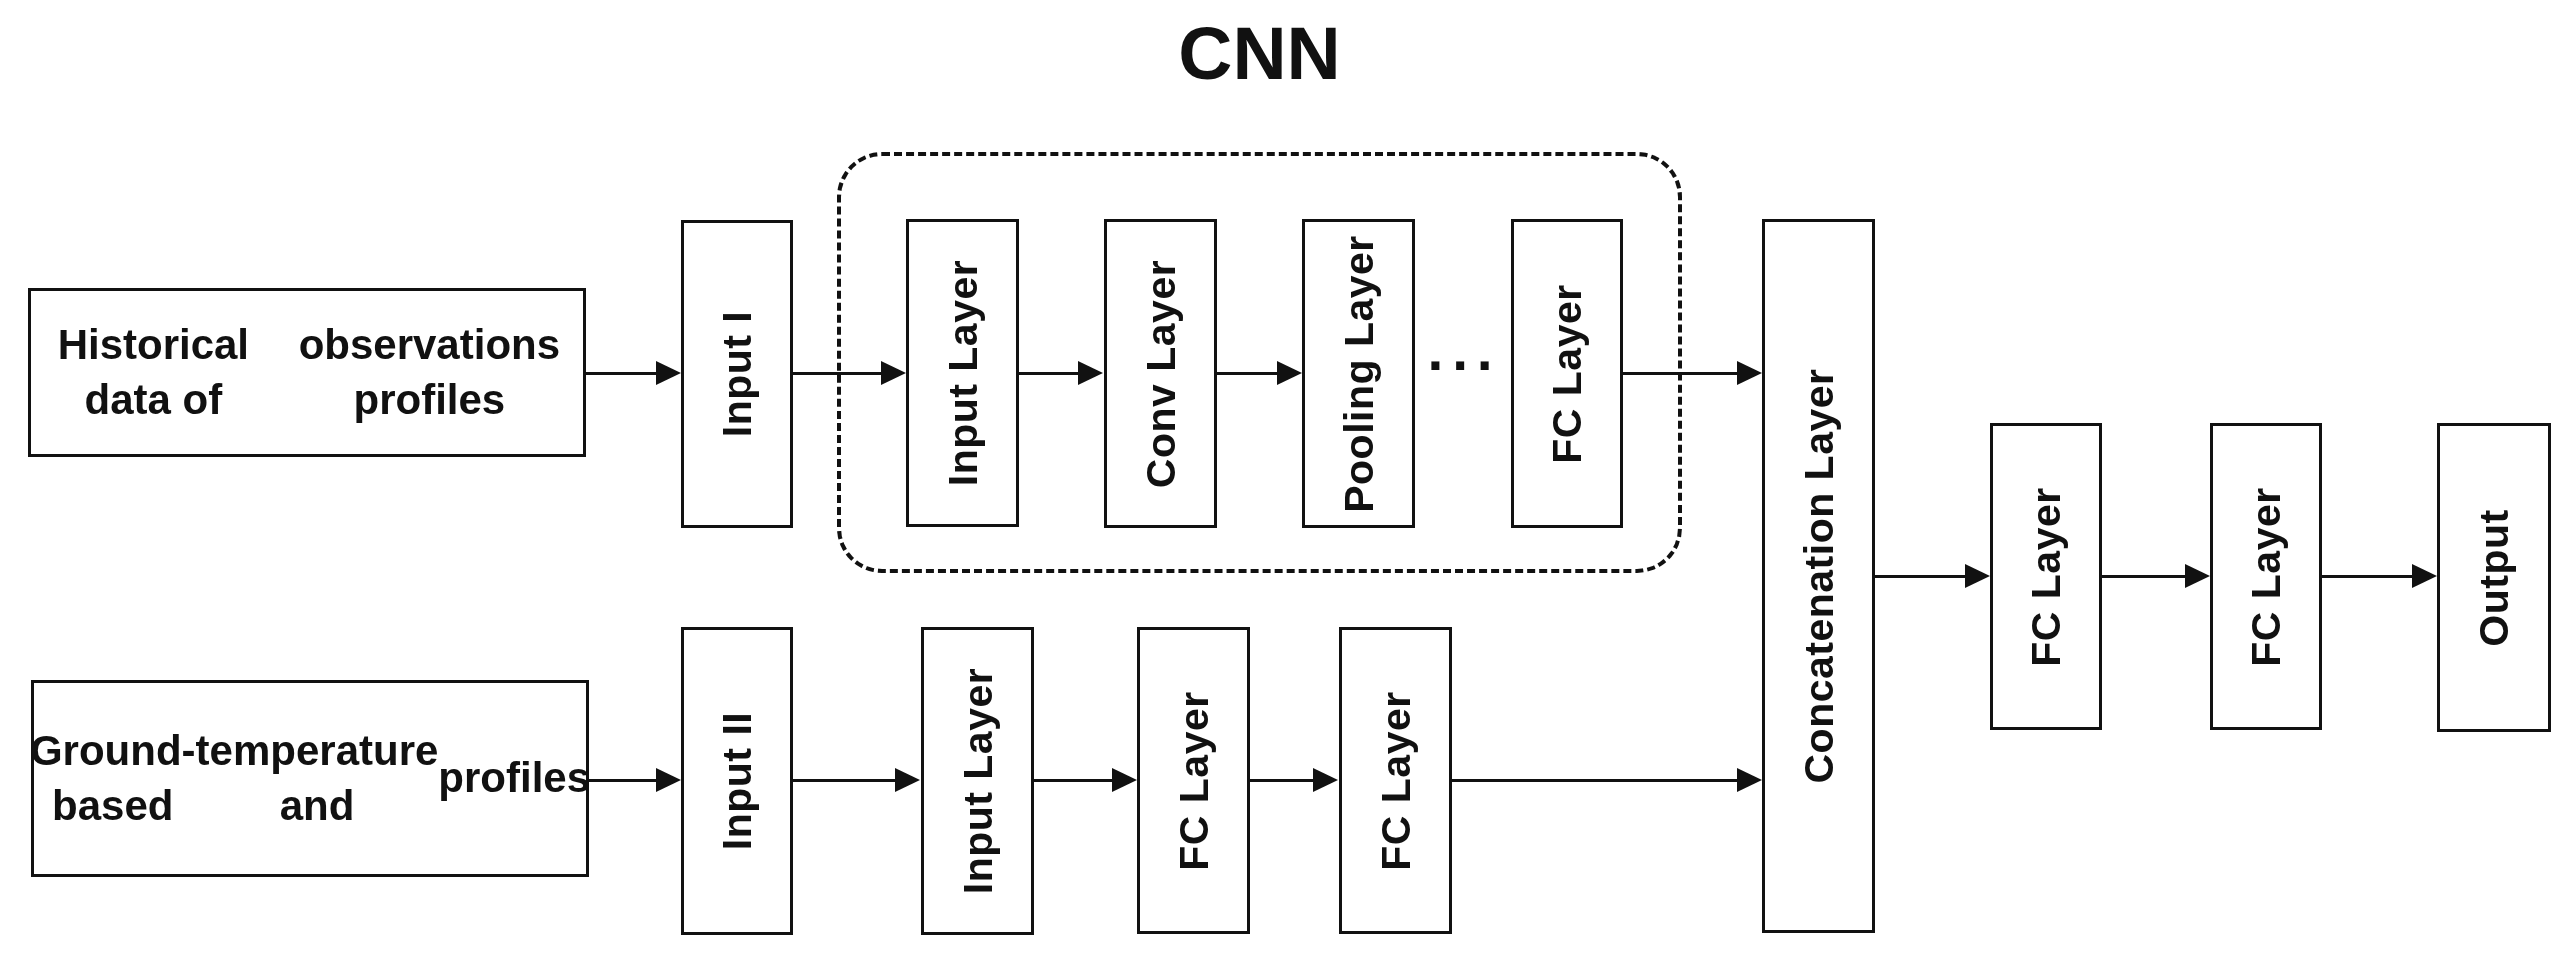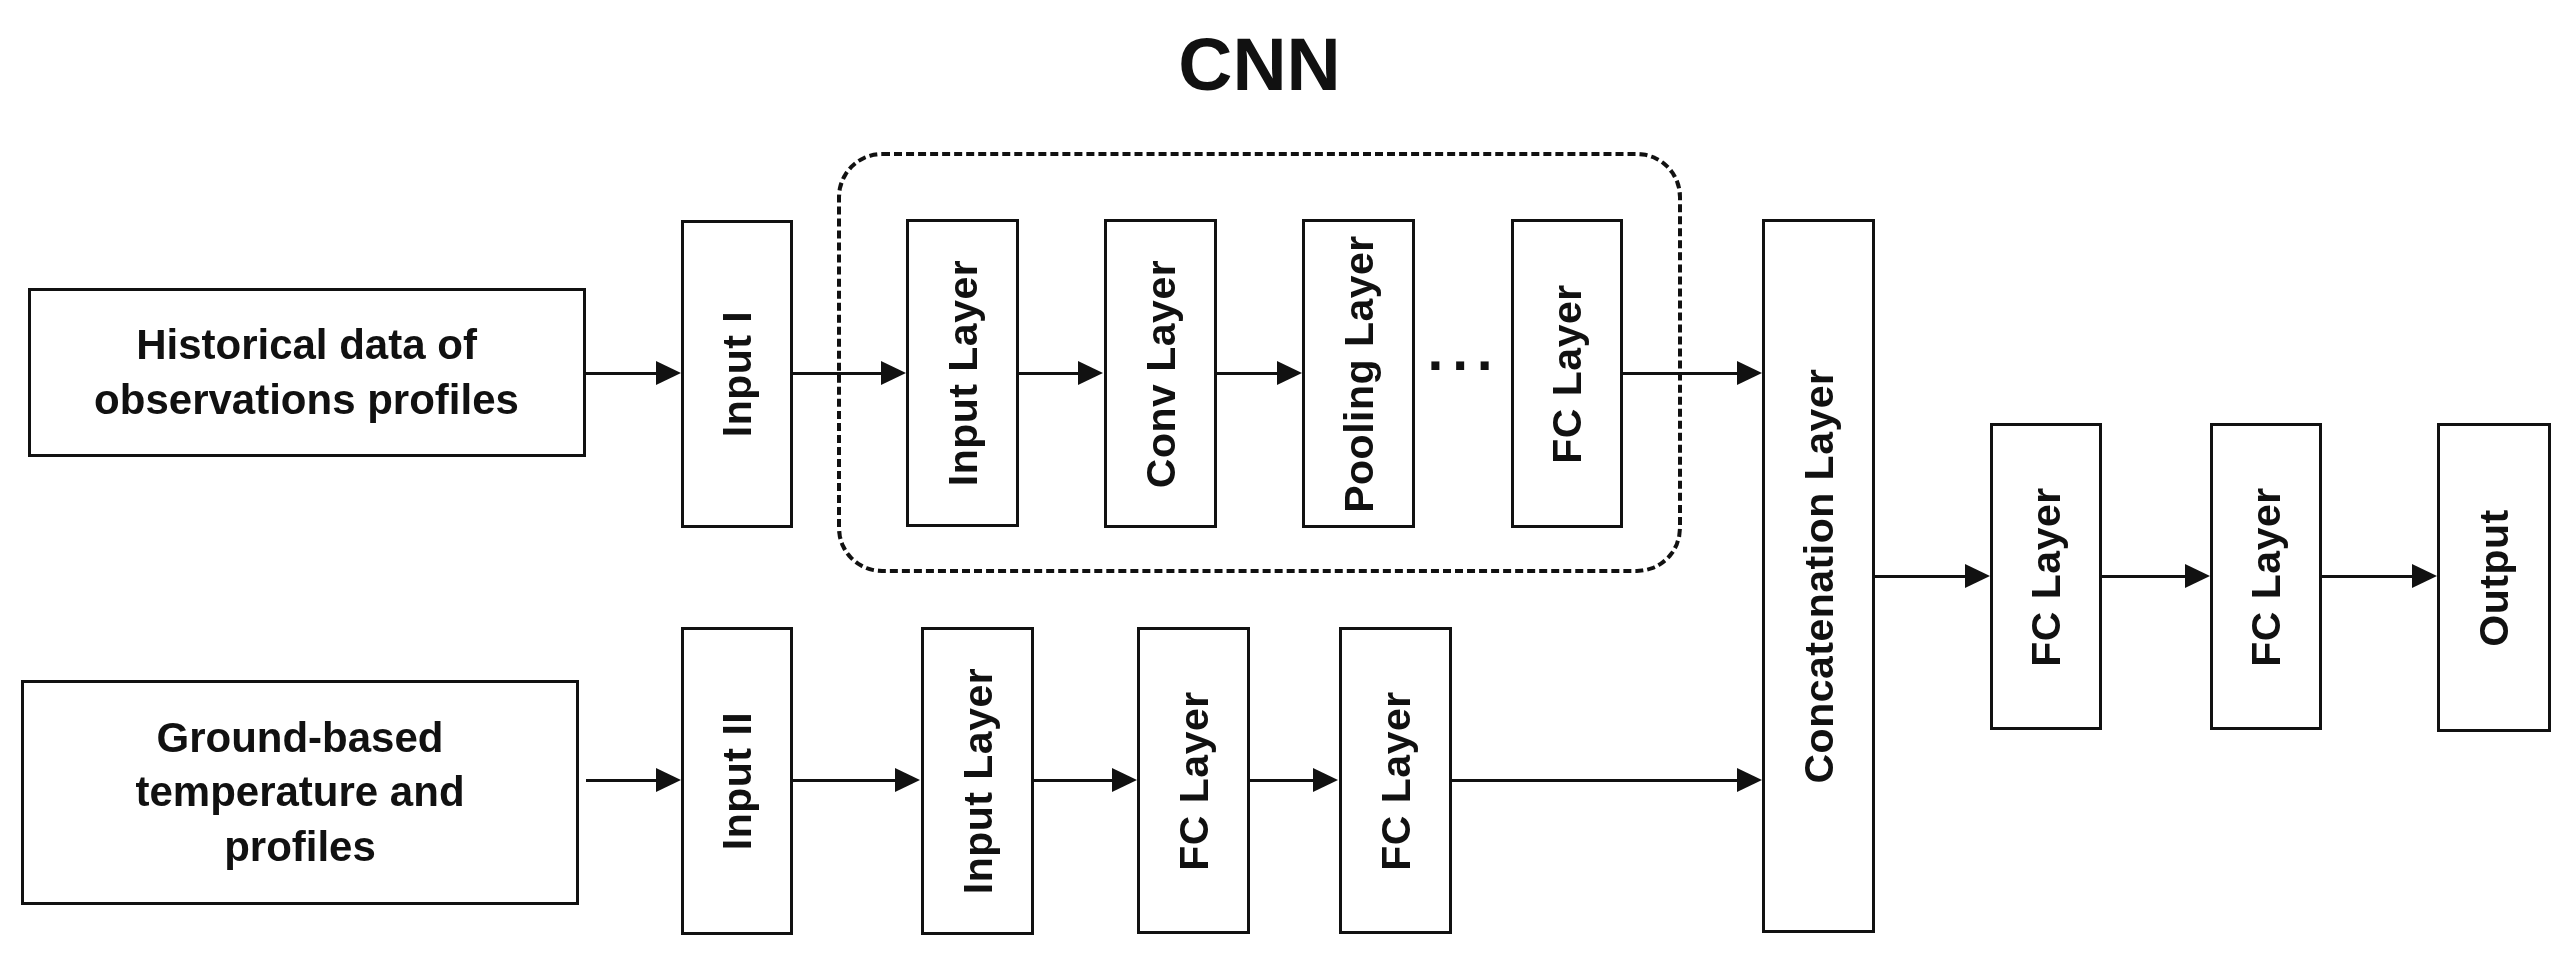--- a/index.html
+++ b/index.html
@@ -29,39 +29,38 @@
     left:50%;top:50%;
     transform:translate(-50%,-50%) rotate(-90deg);
     white-space:nowrap;
     font-weight:bold;
     font-size:41px;
     letter-spacing:0.5px;
     color:#111111;
   }
   .hlabel-box{
     display:flex;
-    flex-direction:column;
+    flex-direction:row;
     justify-content:center;
     align-items:center;
     text-align:center;
   }
   .hlabel-box span{
     font-weight:bold;
     font-size:42px;
     line-height:1.3;
     color:#111111;
   }
   .diagram-title{
     position:absolute;
     text-align:center;
     font-weight:bold;
     font-size:75px;
     line-height:1.0;
     color:#111111;
-    margin-top:11px;
   }
   .ellipsis-label{
     position:absolute;
     font-weight:bold;
     font-size:57px;
     letter-spacing:8.8px;
     line-height:0.4;
     color:#111111;
   }
   .aline{position:absolute;height:2.9px;background:#111111;}
@@ -79,21 +78,21 @@
 
   <div class="diagram-title" style="left:1063px;top:15.7px;width:393px;">CNN</div>
 
   <div class="dashed-group" style="left:837px;top:152px;width:845px;height:421px;"></div>
 
   <div class="box hlabel-box" style="left:27.5px;top:288px;width:558px;height:169px;">
     <span>Historical data of</span>
     <span>observations profiles</span>
   </div>
 
-  <div class="box hlabel-box" style="left:21px;top:680px;width:558px;height:225px;">
+  <div class="box hlabel-box" style="left:31px;top:680px;width:558px;height:197px;">
     <span>Ground-based</span>
     <span>temperature and</span>
     <span>profiles</span>
   </div>
 
   <div class="box" style="left:681px;top:220px;width:112px;height:308px;">
     <span class="vlabel">Input I</span>
   </div>
 
   <div class="box" style="left:906px;top:219px;width:113px;height:308px;">

